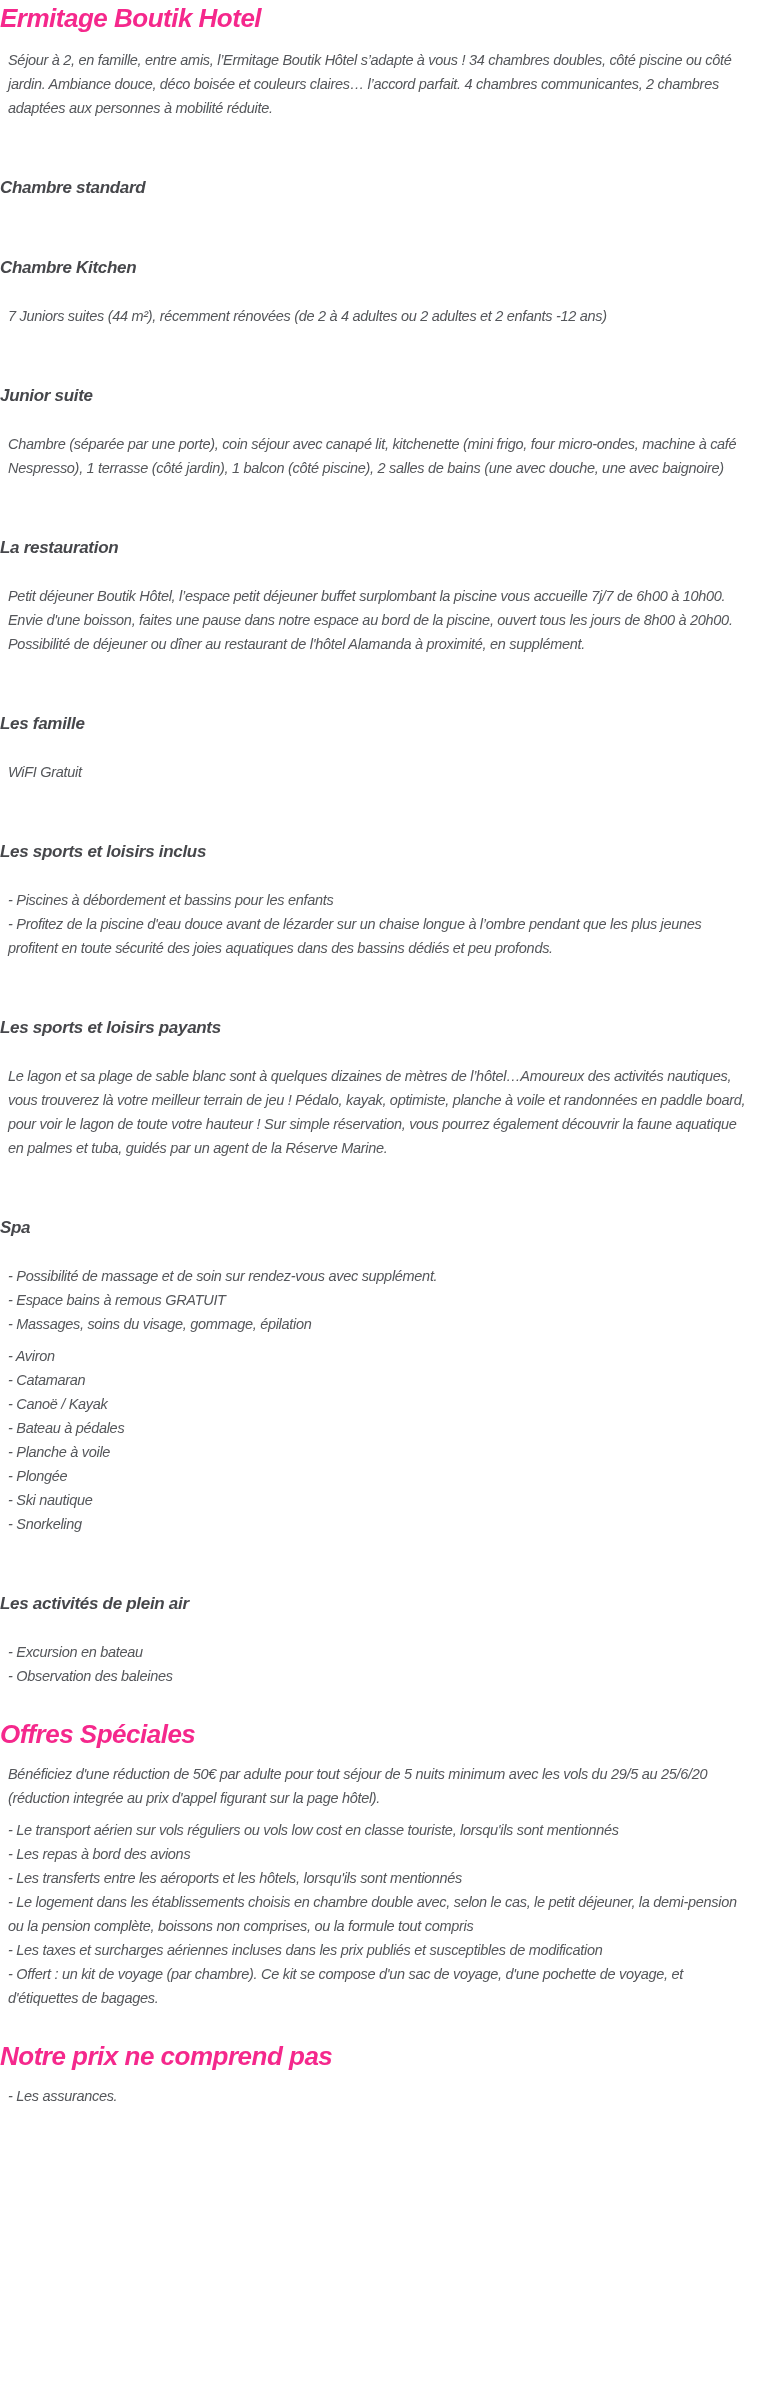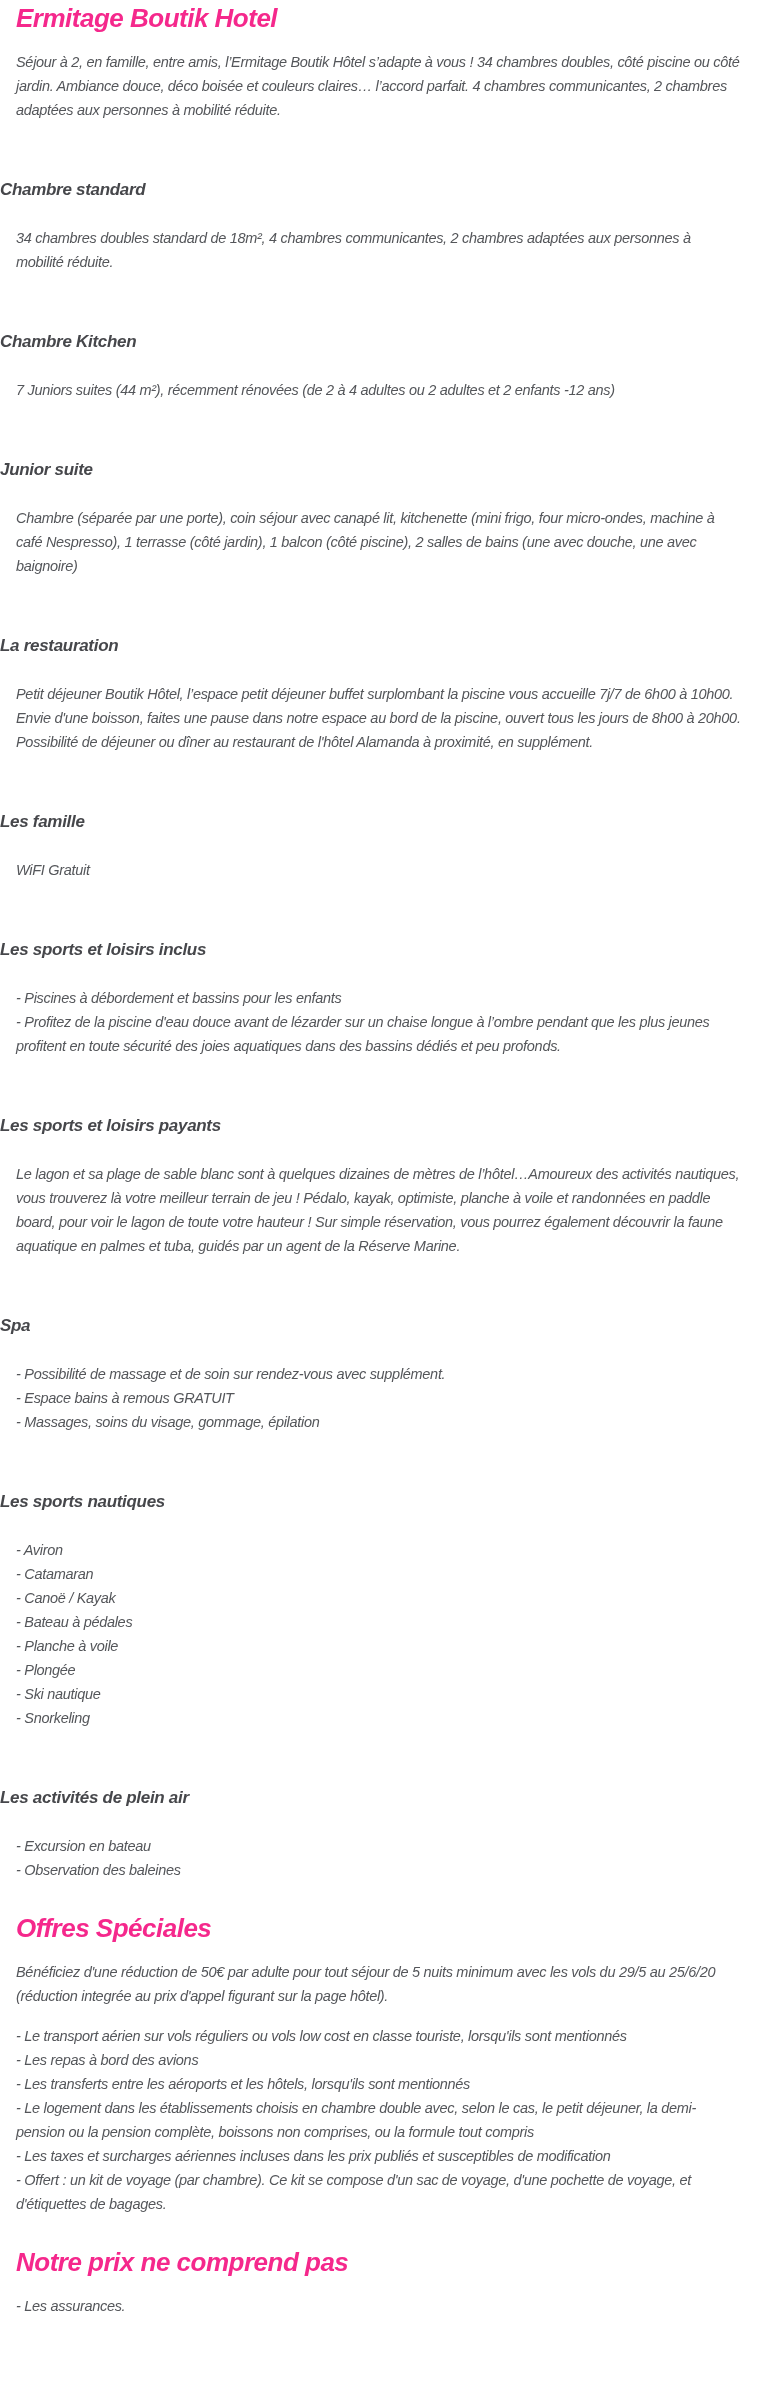--- a/index.html
+++ b/index.html
@@ -25,50 +25,46 @@
     color: var(--body_text, #54565a);
   }
   h1.accent-heading, h2.accent-heading {
     color: var(--accent, #f5288c);
     font-size: 26px;
     line-height: 32px;
     font-weight: bold;
     font-style: italic;
     letter-spacing: -0.5px;
     margin: 0;
-    padding-left: 16px;
   }
   h1.accent-heading { margin: 2px 0 14px 0; }
   h2.accent-heading { margin: 30px 0 12px 0; }
   h3.section-heading {
     color: var(--heading_text, #46474b);
     font-size: 17px;
     line-height: 24px;
     font-weight: bold;
     font-style: italic;
     letter-spacing: -0.3px;
     margin: 56px 0 24px 0;
   }
-  .para { margin: 16px; }
+  .para { margin: 8px; }
   .line { margin: 0; }
 </style>
 </head>
 <body>
 
 <main>
 
   <h1 class="accent-heading">Ermitage Boutik Hotel</h1>
 
   <p class="para">Séjour à 2, en famille, entre amis, l’Ermitage Boutik Hôtel s’adapte à vous ! 34 chambres doubles, côté piscine ou côté jardin. Ambiance douce, déco boisée et couleurs claires… l’accord parfait. 4 chambres communicantes, 2 chambres adaptées aux personnes à mobilité réduite.</p>
 
   <section>
     <h3 class="section-heading">Chambre standard</h3>
-    <div class="para">
-      <div class="line">34 chambres doubles standard de 18m², 4 chambres communicantes, 2 chambres adaptées aux personnes à mobilité réduite.</div>
-    </div>
   </section>
 
   <section>
     <h3 class="section-heading">Chambre Kitchen</h3>
     <div class="para">
       <div class="line">7 Juniors suites (44 m²), récemment rénovées (de 2 à 4 adultes ou 2 adultes et 2 enfants -12 ans)</div>
     </div>
   </section>
 
   <section>
@@ -110,21 +106,20 @@
   <section>
     <h3 class="section-heading">Spa</h3>
     <div class="para">
       <div class="line">- Possibilité de massage et de soin sur rendez-vous avec supplément.</div>
       <div class="line">- Espace bains à remous GRATUIT</div>
       <div class="line">- Massages, soins du visage, gommage, épilation</div>
     </div>
   </section>
 
   <section>
-    <h3 class="section-heading">Les sports nautiques</h3>
     <div class="para">
       <div class="line">- Aviron</div>
       <div class="line">- Catamaran</div>
       <div class="line">- Canoë / Kayak</div>
       <div class="line">- Bateau à pédales</div>
       <div class="line">- Planche à voile</div>
       <div class="line">- Plongée</div>
       <div class="line">- Ski nautique</div>
       <div class="line">- Snorkeling</div>
     </div>

